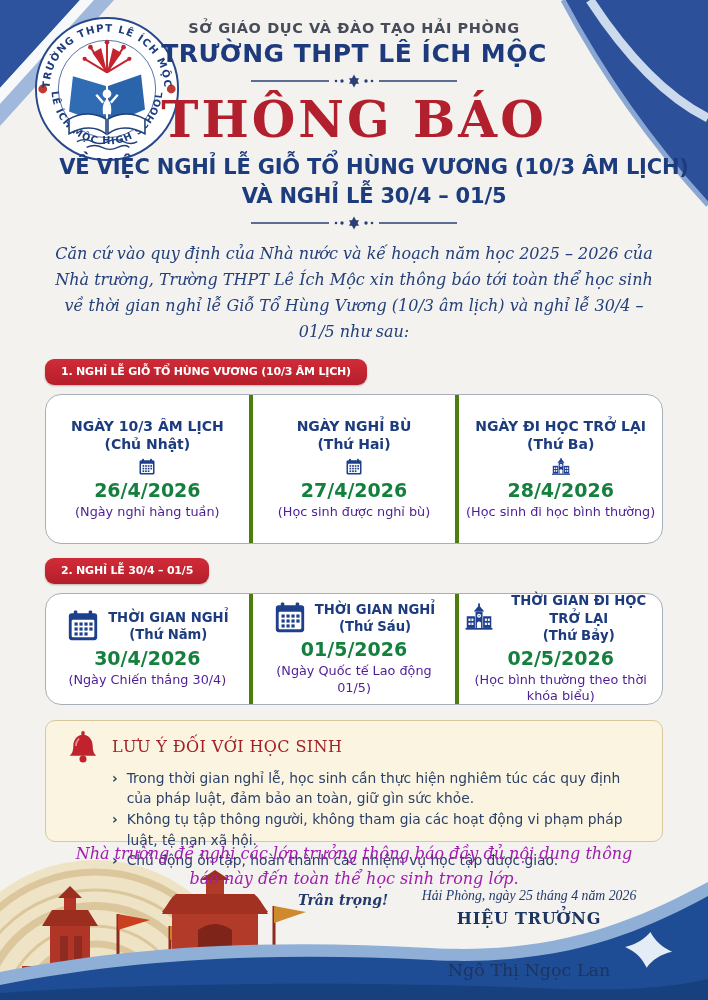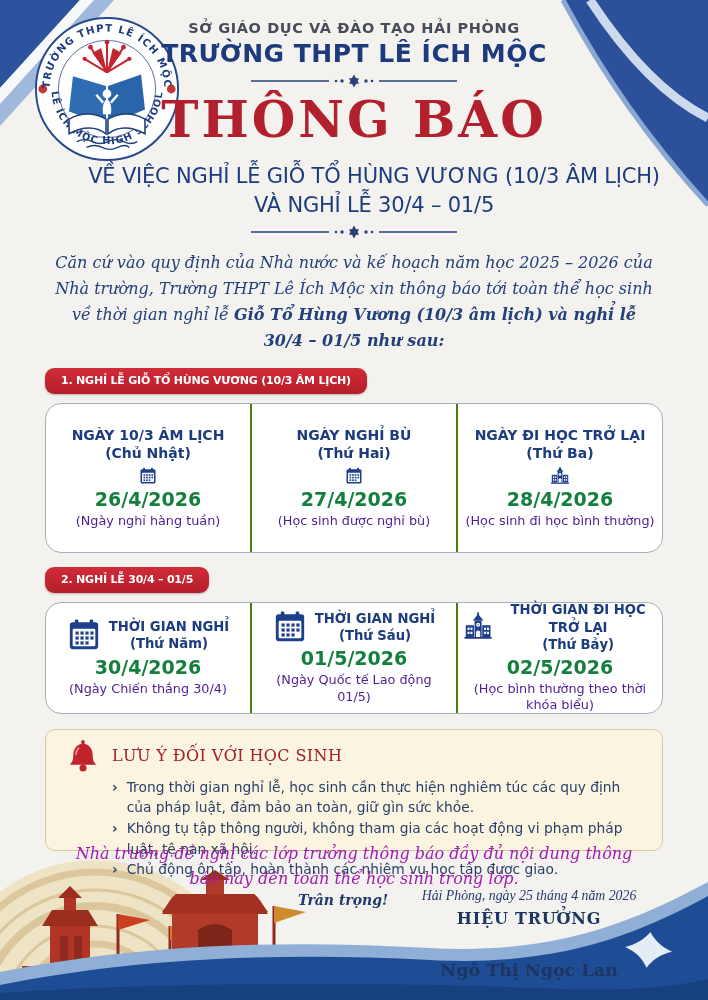--- a/index.html
+++ b/index.html
@@ -12,45 +12,45 @@
   
   .logo{position:absolute;left:34px;top:16px;width:146px;height:146px;}
   .header{position:relative;text-align:center;padding-top:20px;}
   .org{font-size:14.5px;font-weight:700;color:#474c58;letter-spacing:.6px;}
   .school{margin-top:3px;font-size:25px;font-weight:800;color:#1c3a7c;letter-spacing:.5px;}
   .orn{display:block;margin:6px auto 0;}
   .main-title{
     margin:6px 0 0;font-family:"DejaVu Serif","Liberation Serif",serif;
     font-size:50px;line-height:1.04;font-weight:800;color:#b3202d;letter-spacing:3px;
   }
-  .subtitle{margin-top:16px;font-size:21px;line-height:1.36;font-weight:400;color:#1d3c7e;letter-spacing:-0.2px;padding-left:40px;}
+  .subtitle{margin-top:7px;font-size:21px;line-height:1.36;font-weight:700;color:#1d3c7e;letter-spacing:-0.2px;padding-left:40px;}
   
   .intro{
     width:608px;margin:11px auto 0;text-align:center;
     font-family:"DejaVu Serif","Liberation Serif",serif;font-style:italic;
     font-size:16px;line-height:1.62;color:#24407b;
   }
-  .intro b{font-weight:700;}
+  .intro b{font-weight:400;}
   
   .badge{
     display:inline-block;margin:14px 0 0 45px;
     background:linear-gradient(#d02c38,#b51e2a);color:#fff;
     font-size:11px;font-weight:800;letter-spacing:-0.2px;
     padding:6px 16px 7px;border-radius:9px;box-shadow:0 1px 2px rgba(0,0,0,.25);
   }
   
   .card{
     position:relative;margin:9px 45px 0;background:#fff;
     border:1.5px solid #a7afba;border-radius:16px;
     display:flex;align-items:stretch;
   }
   .card1{height:148px;}
   .card2{height:110px;}
   .col{flex:1;display:flex;flex-direction:column;align-items:center;justify-content:center;padding:22px 6px;}
-  .col + .col{border-left:2px solid #4d7c0f;}
+  .col + .col{border-left:4px solid #4d7c0f;}
   .col-title{font-size:14px;font-weight:800;color:#1d3c7e;line-height:1.3;text-align:center;}
   .date{margin-top:3px;font-size:19px;font-weight:800;color:#15803d;}
   .caption{margin-top:3px;font-size:12.8px;color:#4c1d95;text-align:center;line-height:1.3;}
   .cal-icon,.school-icon{margin-top:5px;}
   .col2-head{display:flex;align-items:center;gap:8px;}
   .col2-head .txt{text-align:center;}
   .col2-head .col-title{font-size:13.2px;}
   
   .note{
     position:relative;margin:15px 45px 0;height:122px;
@@ -81,21 +81,21 @@
   .place-date{
     font-family:Liberation Serif, serif;font-style:italic;
     font-size:13.8px;color:#233a6e;
   }
   .signer-title{
     margin-top:5px;font-family:"DejaVu Serif","Liberation Serif",serif;
     font-size:16px;font-weight:700;color:#1d3560;letter-spacing:.8px;
   }
   .signer-name{
     margin-top:32px;font-family:"DejaVu Serif","Liberation Serif",serif;
-    font-size:17.5px;font-weight:700;color:#1d3560;
+    font-size:17.5px;font-weight:400;color:#1d3560;
   }
 </style>
 </head>
 <body>
 
 <div class="page">
 
   
   <svg class="deco" style="left:0;top:0" width="150" height="150" viewBox="0 0 150 150">
     <polygon points="0,0 80,0 0,88" fill="#2d539e"></polygon>

